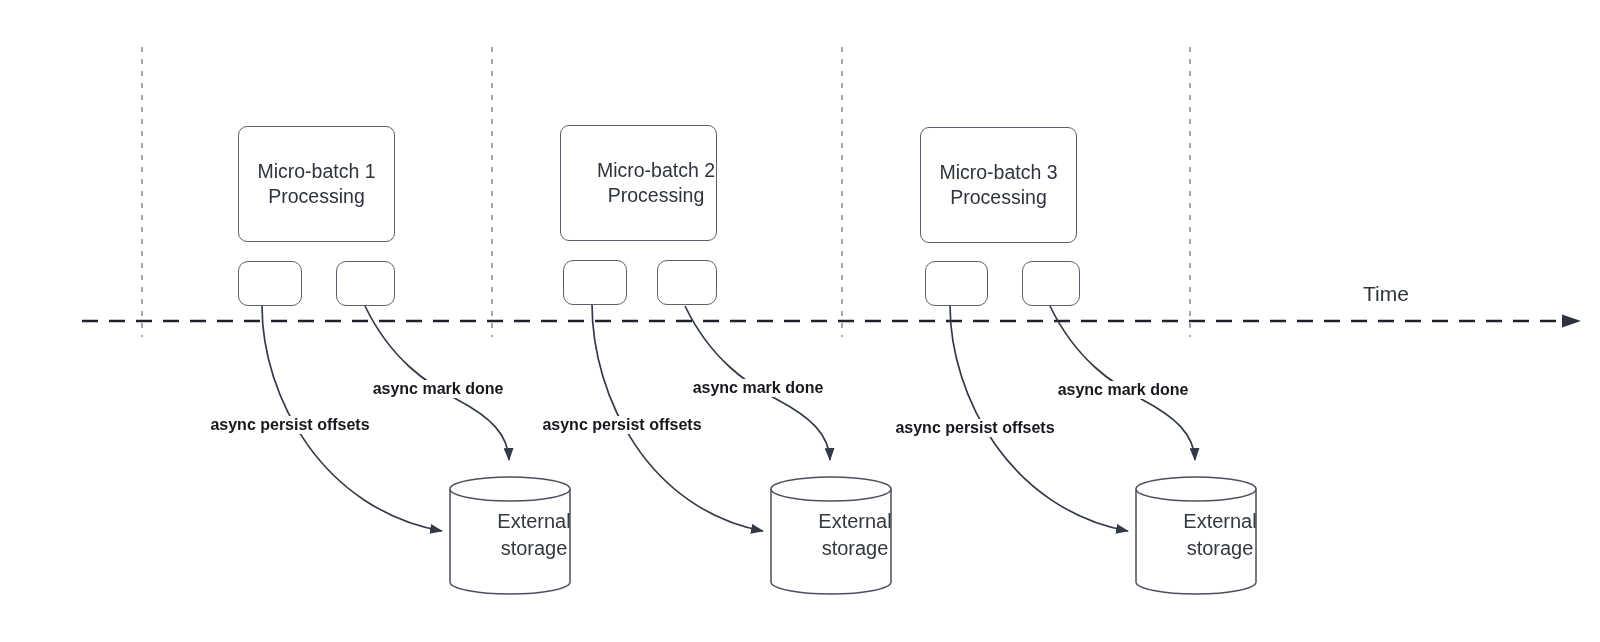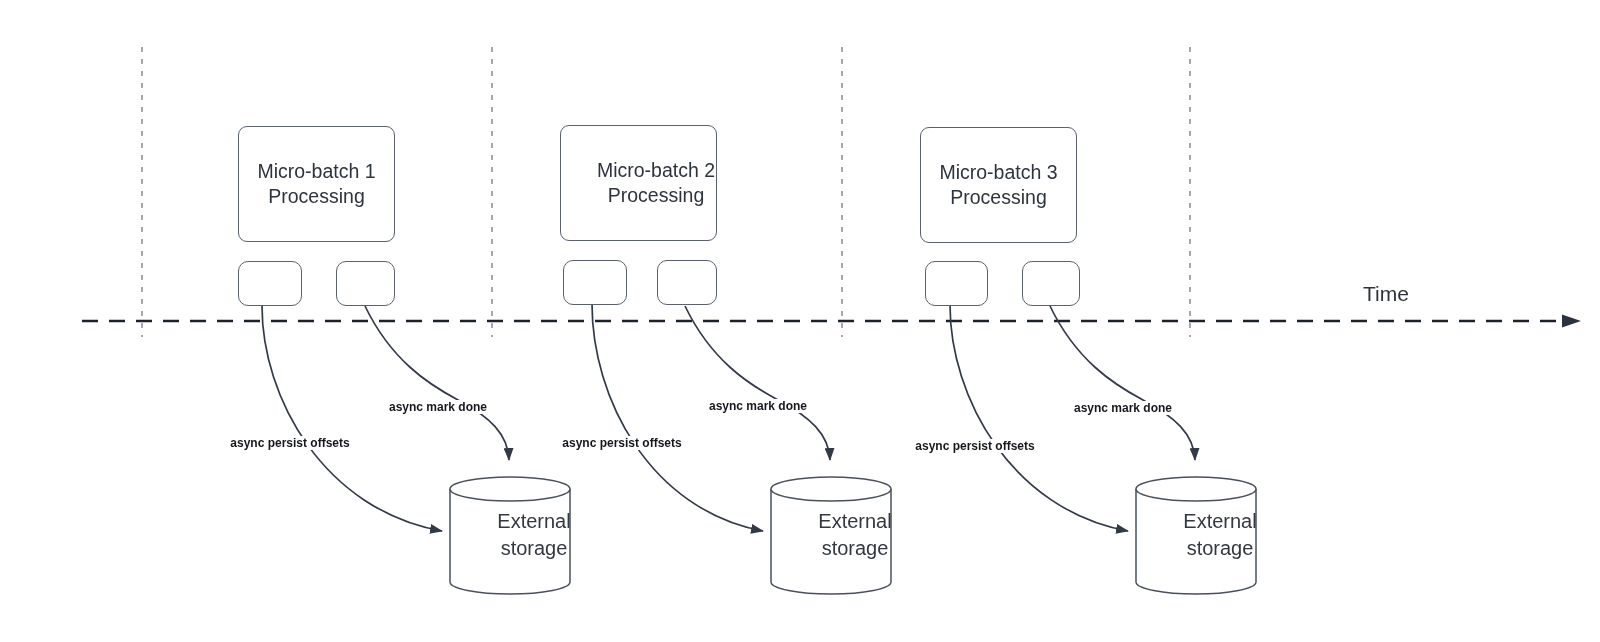--- a/index.html
+++ b/index.html
@@ -29,22 +29,22 @@
     background:#ffffff;
     border:1.5px solid #5a616c;
     border-radius:10px;
     box-sizing:border-box;
   }
   .flow-label{
     position:absolute;
     transform:translate(-50%,-50%);
     background:#ffffff;
     padding:0 3px;
-    font-size:12px;font-weight:bold;
-    color:#16181d;white-space:nowrap;margin-top:18px;
+    font-size:16px;font-weight:bold;
+    color:#16181d;white-space:nowrap;
   }
   .storage-label{
     position:absolute;
     width:120px;
     transform:translateX(-50%);
     text-align:center;
     font-size:20px;line-height:27px;
     color:#333942;
     padding-left:48px;
   }

